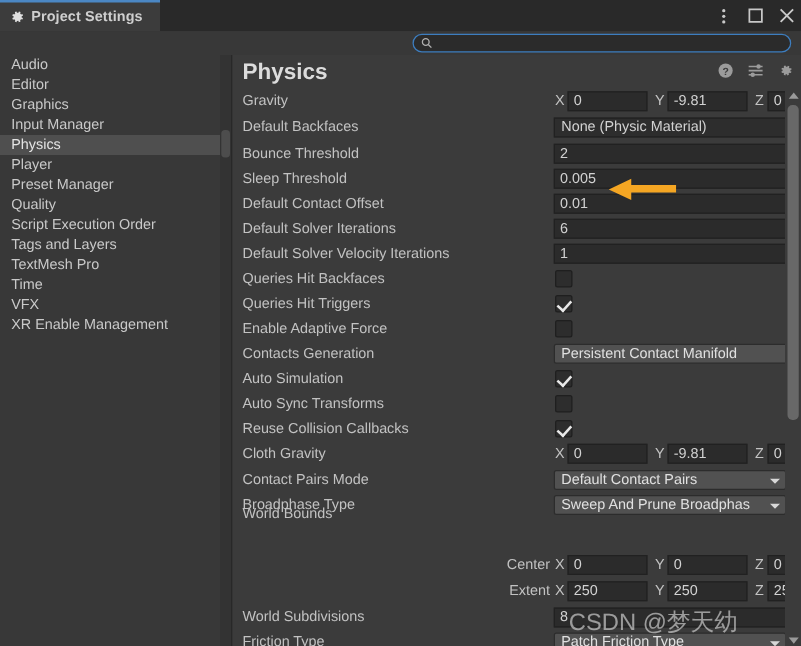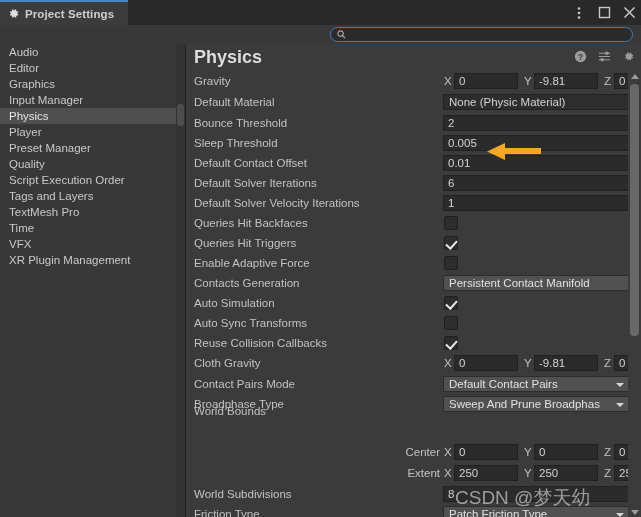--- a/index.html
+++ b/index.html
@@ -230,21 +230,21 @@
     <div class="side-item"><span>Input Manager</span></div>
     <div class="side-item selected"><span>Physics</span></div>
     <div class="side-item"><span>Player</span></div>
     <div class="side-item"><span>Preset Manager</span></div>
     <div class="side-item"><span>Quality</span></div>
     <div class="side-item"><span>Script Execution Order</span></div>
     <div class="side-item"><span>Tags and Layers</span></div>
     <div class="side-item"><span>TextMesh Pro</span></div>
     <div class="side-item"><span>Time</span></div>
     <div class="side-item"><span>VFX</span></div>
-    <div class="side-item"><span>XR Plugin Management</span></div>
+    <div class="side-item"><span>XR Enable Management</span></div>
   </div>
 
   <div class="side-scroll">
     <div class="side-thumb"></div>
   </div>
   <div class="panel-divider"></div>
 
   <div class="main">
 
     <div class="panel-head">
@@ -277,21 +277,21 @@
         <span class="lbl">Gravity</span>
         <span class="axis" style="left:258px">X</span>
         <div class="fld" style="left:268px;width:64px">0</div>
         <span class="axis" style="left:338px">Y</span>
         <div class="fld" style="left:348px;width:64px">-9.81</div>
         <span class="axis" style="left:418px">Z</span>
         <div class="fld" style="left:428px;width:58px">0</div>
       </div>
 
       <div class="row" style="top:21px">
-        <span class="lbl">Default Material</span>
+        <span class="lbl">Default Backfaces</span>
         <div class="obj-fld" style="width:206px">
           <span>None (Physic Material)</span>
           <span class="obj-pick">
             <svg width="11" height="11" viewBox="0 0 12 12">
               <circle cx="6" cy="6" r="5" fill="none" stroke="#c0c0c0" stroke-width="1.1"></circle>
               <circle cx="6" cy="6" r="1.9" fill="#c0c0c0"></circle>
             </svg>
           </span>
         </div>
       </div>

